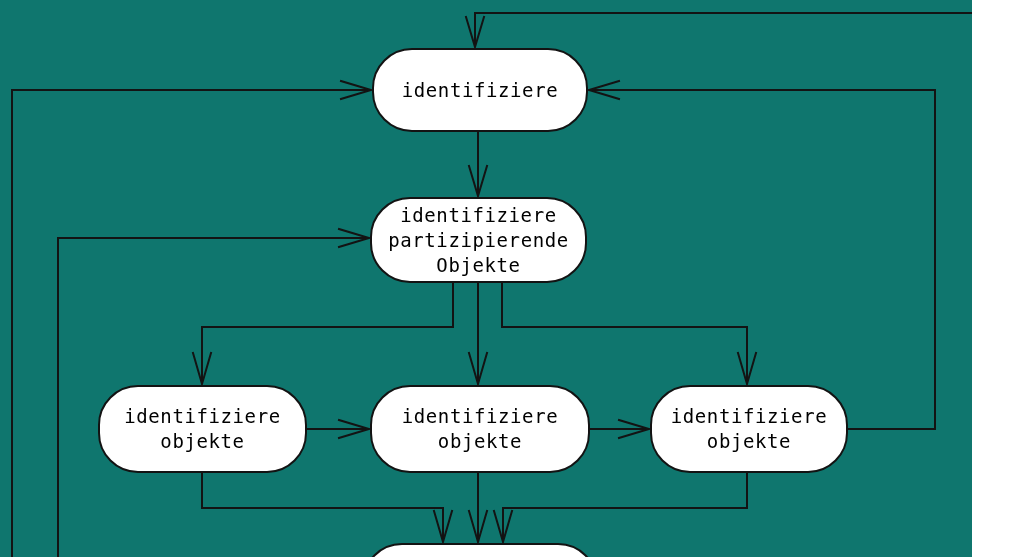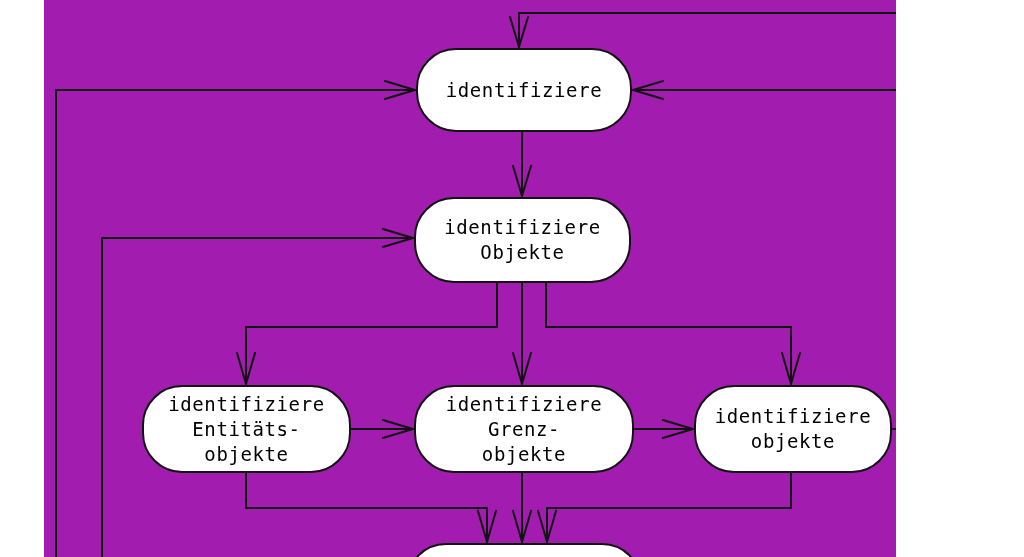--- a/index.html
+++ b/index.html
@@ -2,26 +2,25 @@
 <html><head>
 <meta charset="utf-8">
 <style>
   html, body {
     margin: 0;
     padding: 0;
     background: #ffffff;
   }
   .stage {
     position: relative;
-    width: 852px;
+    width: 972px;
     height: 557px;
-    background: #a21caf;
+    background: #0f766e;
     overflow: hidden;
     font-family: "DejaVu Sans Mono", "Liberation Mono", monospace;
-    margin-left: 44px;
   }
   .connector-layer {
     position: absolute;
     left: 0;
     top: 0;
     width: 1024px;
     height: 557px;
   }
   .connector-layer path {
     fill: none;
@@ -106,36 +105,35 @@
 
   <div class="node n1">
     <div class="node-text">
       <span>identifiziere</span>
     </div>
   </div>
 
   <div class="node n2">
     <div class="node-text">
       <span>identifiziere</span>
+      <span>partizipierende</span>
       <span>Objekte</span>
     </div>
   </div>
 
   <div class="node n3">
     <div class="node-text">
       <span>identifiziere</span>
-      <span>Entitäts-</span>
       <span>objekte</span>
     </div>
   </div>
 
   <div class="node n4">
     <div class="node-text">
       <span>identifiziere</span>
-      <span>Grenz-</span>
       <span>objekte</span>
     </div>
   </div>
 
   <div class="node n5">
     <div class="node-text">
       <span>identifiziere</span>
       <span>objekte</span>
     </div>
   </div>

